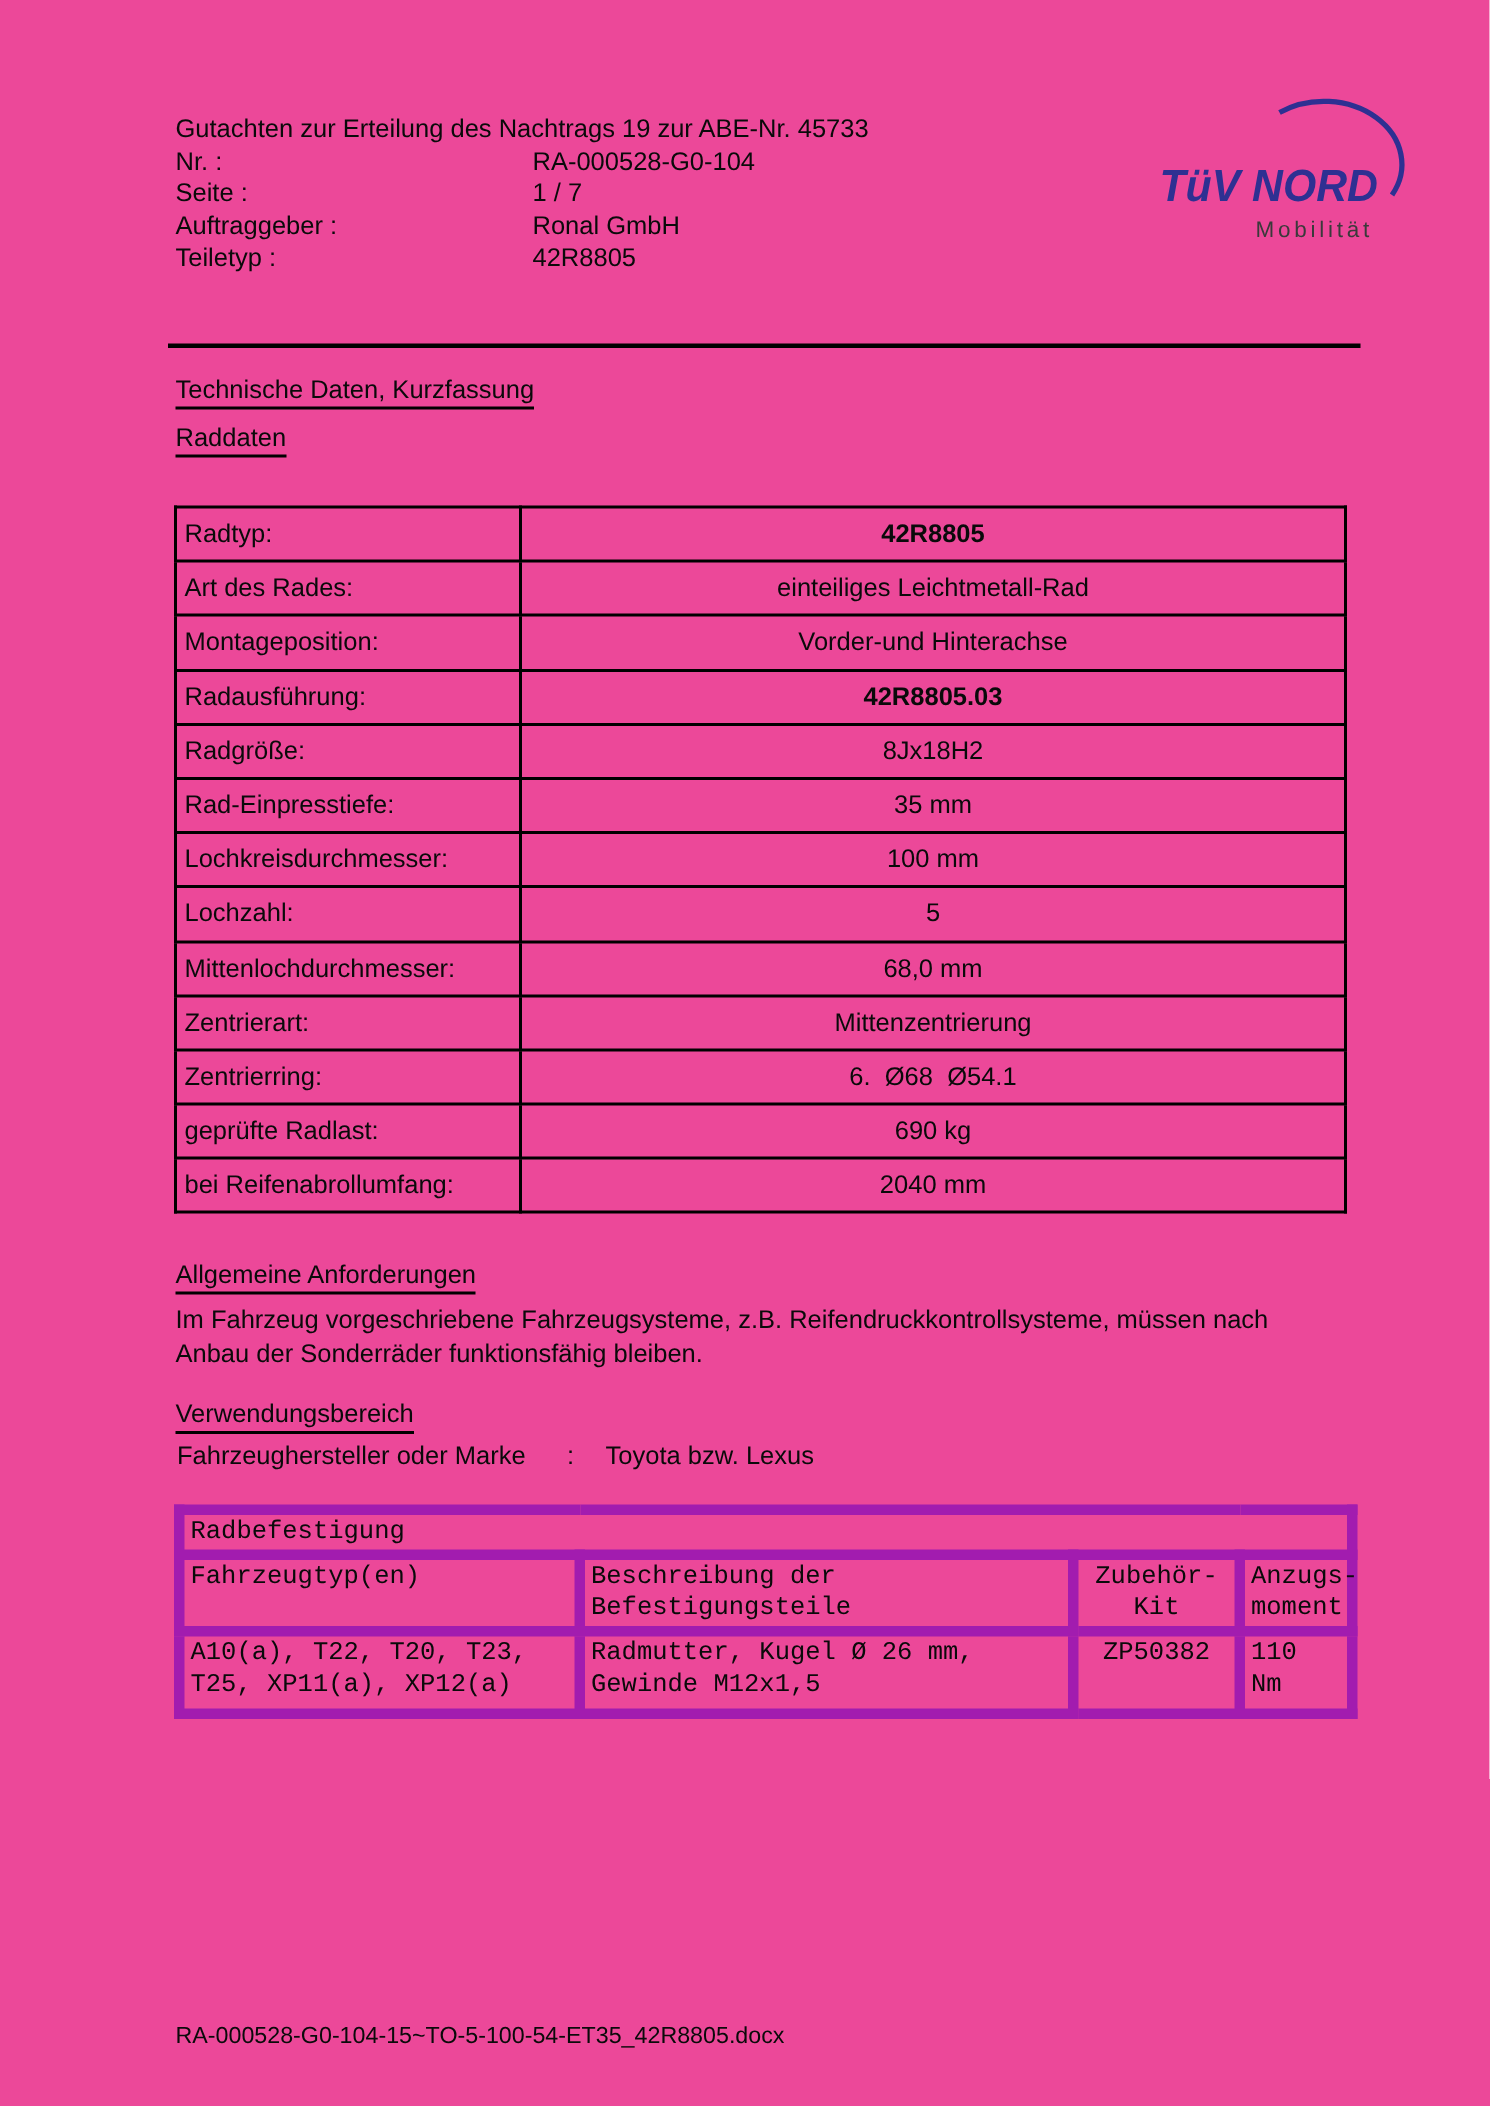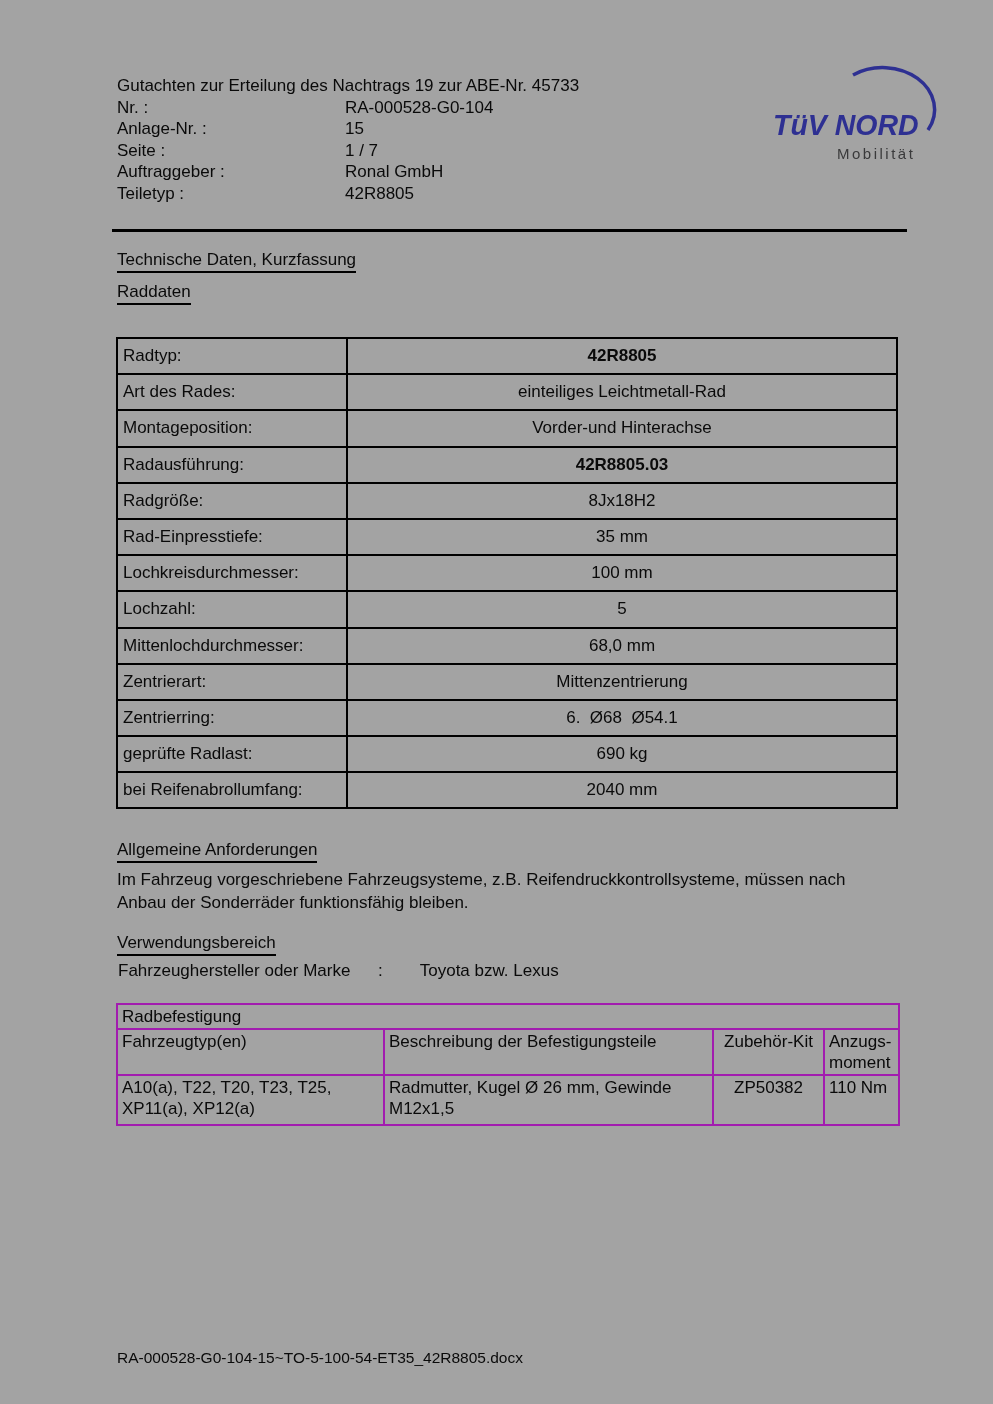--- a/index.html
+++ b/index.html
@@ -1,21 +1,21 @@
 <!DOCTYPE html>
 <html><head>
 <meta charset="utf-8">
 <style>
   html,body{margin:0;padding:0;background:#ffffff;}
   body{font-family:"Liberation Sans","DejaVu Sans",sans-serif;color:#0a0a0a;}
-  #page{position:relative;width:993px;height:1404px;background:#a3a3a3;overflow:hidden;}
+  #page{position:relative;width:993px;height:1404px;background:#ec4899;overflow:hidden;}
 
   
   .header-block{position:absolute;left:117px;top:75px;font-size:17px;line-height:21.5px;}
-  .hdr-row{display:flex;}
+  .hdr-row{display:flex;gap:10px;}
   .hdr-label{width:228px;flex:0 0 228px;}
   .hdr-value{white-space:pre;}
 
   
   .logo{position:absolute;left:745px;top:50px;width:210px;height:122px;}
   .logo-arc{position:absolute;left:0;top:0;width:210px;height:122px;}
   .brand{position:absolute;left:28px;top:60px;font-size:30px;line-height:1;
          font-weight:bold;font-style:italic;color:#2e3092;letter-spacing:0px;
          transform:scaleX(0.95);transform-origin:left top;white-space:pre;}
   .brand-sub{position:absolute;left:92px;top:95px;font-size:15px;
@@ -37,26 +37,26 @@
   .t1{position:absolute;left:116px;top:337px;width:782px;font-size:17px;}
   .t1 td{border:2px solid #000;height:34.2px;padding:0;vertical-align:middle;}
   .t1 td.lbl{width:223px;padding-left:5px;text-align:left;}
   .t1 td.val{text-align:center;white-space:pre-wrap;}
   .t1 td.val.b{font-weight:bold;}
 
   
   .para{position:absolute;left:117px;top:869px;width:765px;font-size:17px;line-height:22.5px;}
   .hersteller{position:absolute;left:118px;top:961px;font-size:17px;display:flex;}
   .hersteller .hl{width:260px;flex:0 0 260px;}
-  .hersteller .hv{margin-left:37px;}
+  .hersteller .hv{margin-left:21px;}
 
   
   .t2{position:absolute;left:116px;top:1003px;width:782px;font-size:17px;}
-  .t2 td,.t2 th{border:2px solid #a21caf;padding:1px 4px;font-weight:normal;
-                text-align:left;vertical-align:top;line-height:21px;}
+  .t2 td,.t2 th{border:7px solid #a21caf;padding:1px 4px;font-weight:normal;
+                text-align:left;vertical-align:top;line-height:21px;font-family:Liberation Mono, monospace;}
   .t2 .c-typ{width:267px;}
   .t2 .c-besch{width:329px;}
   .t2 .c-kit{width:111px;}
   .t2 .c-anz{width:75px;}
   .t2 tr.title-row td{height:21px;}
   .t2 tr.head-row th{height:42px;}
   .t2 tr.data-row td{height:46px;}
   .t2 .center{text-align:center;}
 
   
@@ -65,24 +65,20 @@
 </head>
 <body>
 
 <div id="page">
 
   <div class="header-block">
     <div>Gutachten zur Erteilung des Nachtrags 19 zur ABE-Nr. 45733</div>
     <div class="hdr-row">
       <span class="hdr-label">Nr. :</span>
       <span class="hdr-value">RA-000528-G0-104</span>
-    </div>
-    <div class="hdr-row">
-      <span class="hdr-label">Anlage-Nr. :</span>
-      <span class="hdr-value">15</span>
     </div>
     <div class="hdr-row">
       <span class="hdr-label">Seite :</span>
       <span class="hdr-value">1 / 7</span>
     </div>
     <div class="hdr-row">
       <span class="hdr-label">Auftraggeber :</span>
       <span class="hdr-value">Ronal GmbH</span>
     </div>
     <div class="hdr-row">

